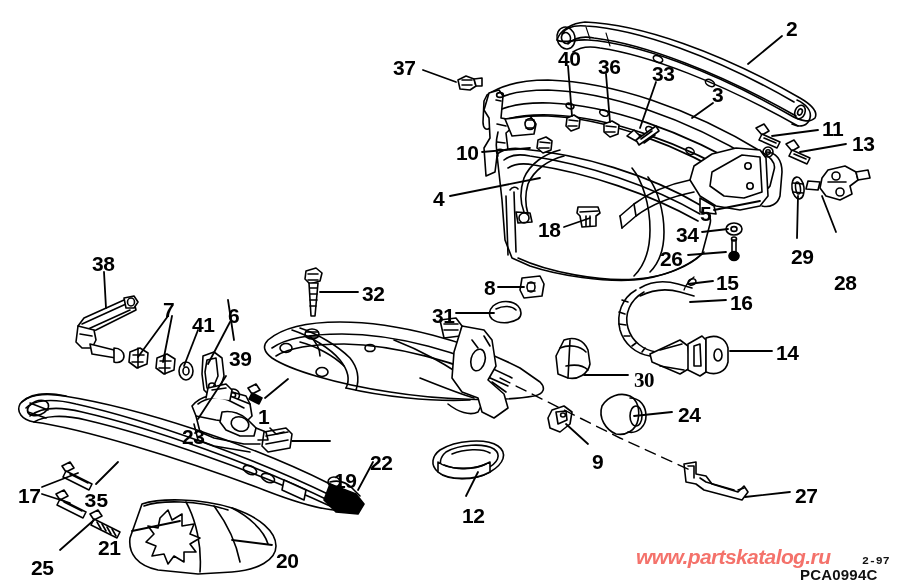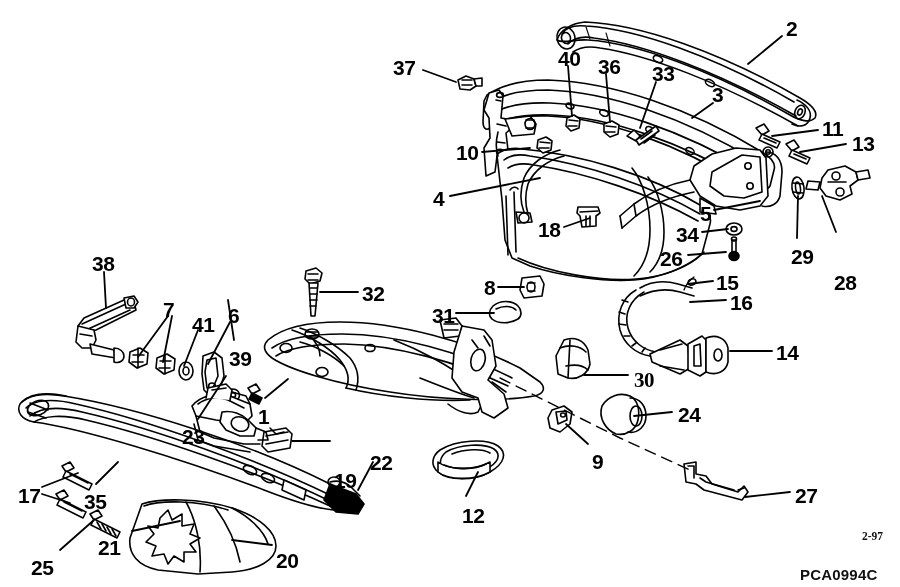--- a/index.html
+++ b/index.html
@@ -25,22 +25,22 @@
     position:absolute;
     left:800px;top:566px;
     font-family:"Liberation Sans", sans-serif;
     font-size:15px;
     font-weight:bold;
     color:#111111;
     letter-spacing:0.2px;
   }
   #date-label{
     position:absolute;
-    left:862px;top:530px;
-    font-family:Liberation Serif, serif;
+    left:862px;top:554px;
+    font-family:Liberation Mono, monospace;
     font-size:11.5px;
     font-weight:bold;
     color:#111111;
   }
   #watermark{
     position:absolute;
     left:636px;top:545px;
     font-family:"Liberation Sans", sans-serif;
     font-style:italic;
     font-weight:bold;
@@ -502,21 +502,22 @@
   <div class="callout" style="left:182px;top:426px;">23</div>
   <div class="callout" style="left:258px;top:406px;">1</div>
   <div class="callout" style="left:634px;top:370px;font-family:Liberation Serif, serif;">30</div>
   <div class="callout" style="left:334px;top:434px;margin-top:36px;">19</div>
   <div class="callout" style="left:678px;top:404px;">24</div>
   <div class="callout" style="left:592px;top:451px;">9</div>
   <div class="callout" style="left:370px;top:452px;">22</div>
   <div class="callout" style="left:462px;top:505px;">12</div>
   <div class="callout" style="left:795px;top:485px;">27</div>
   <div class="callout" style="left:18px;top:485px;">17</div>
-  <div class="callout" style="left:84px;top:491px;">35</div>
+  <div class="callout" style="left:84px;top:491px;font-family:Liberation Mono, monospace;">35</div>
   <div class="callout" style="left:31px;top:557px;">25</div>
   <div class="callout" style="left:98px;top:537px;">21</div>
   <div class="callout" style="left:276px;top:550px;">20</div>
 
+  <div id="watermark">www.partskatalog.ru</div>
   <div id="code-label">PCA0994C</div>
   <div id="date-label">2-97</div>
 
 </div>
 
 </body></html>

